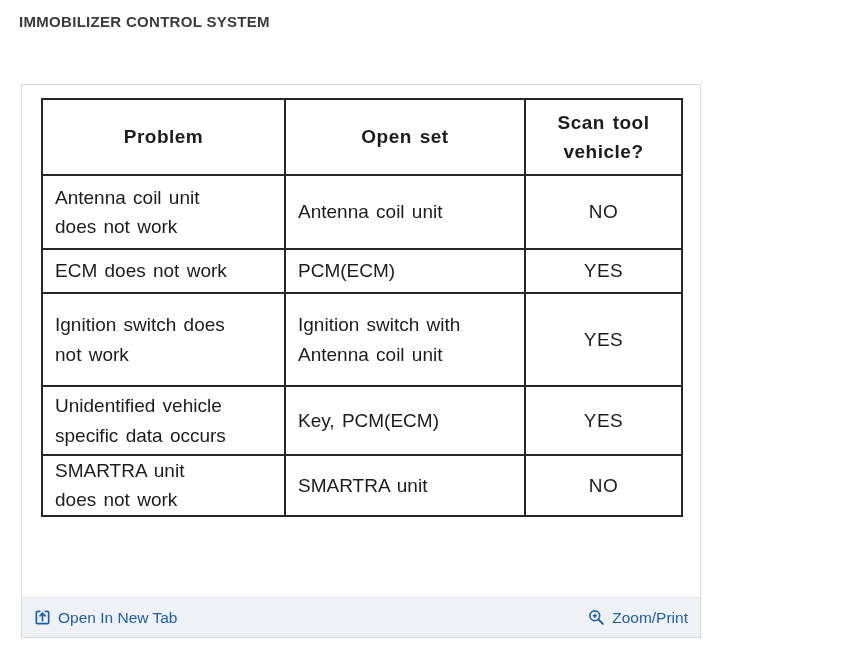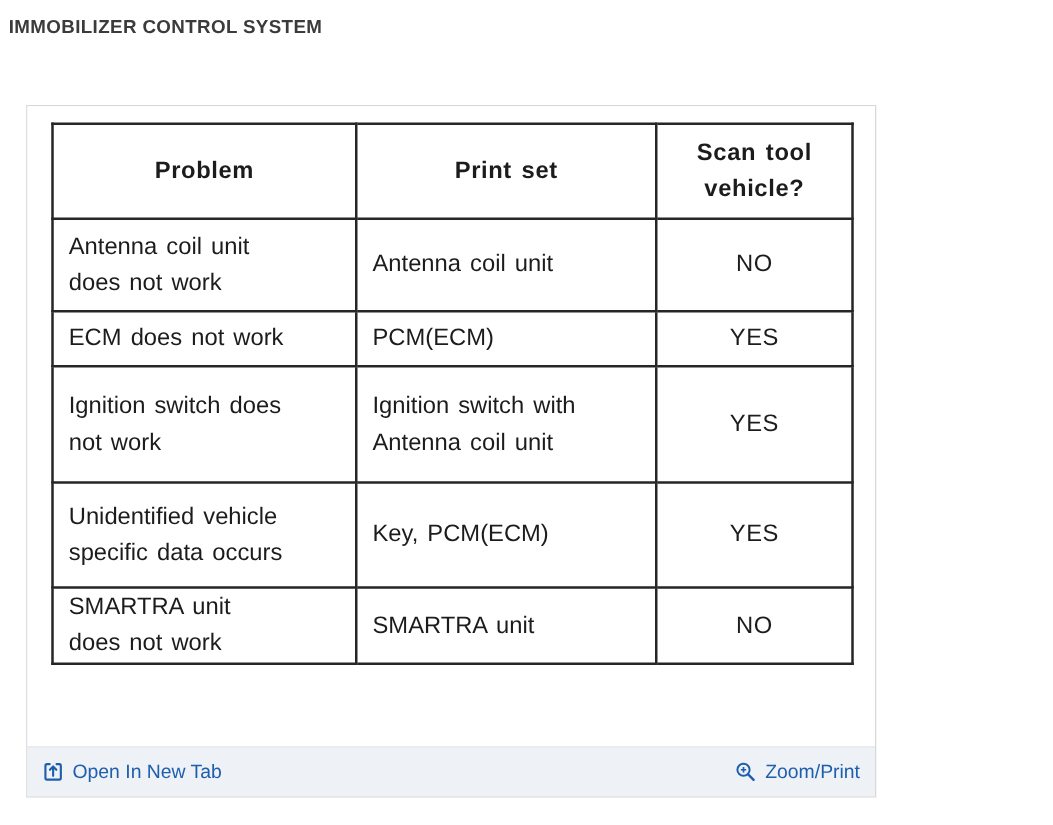--- a/index.html
+++ b/index.html
@@ -4,21 +4,21 @@
 <style>
   * { box-sizing: border-box; margin: 0; padding: 0; }
   html, body {
     width: 842px; height: 660px;
     background: #ffffff;
     font-family: "Liberation Sans", sans-serif;
     overflow: hidden;
   }
   .page-title {
     position: absolute;
-    left: 7px; top: 13px;
+    left: 19px; top: 13px;
     font-size: 15px;
     font-weight: 700;
     color: #3b3b3b;
     letter-spacing: 0.3px;
   }
   .content-panel {
     position: absolute;
     left: 21px; top: 84px;
     width: 680px; height: 554px;
     background: #ffffff;
@@ -91,42 +91,42 @@
   <div class="scan-area">
     <table class="scan-table">
       <colgroup>
         <col style="width:243px">
         <col style="width:240px">
         <col style="width:157px">
       </colgroup>
       <tbody>
           <tr style="height:76px">
         <th>Problem</th>
-        <th>Print set</th>
+        <th>Open set</th>
         <th>Scan tool vehicle?</th>
       </tr>
       <tr style="height:74px">
         <td class="cell-left">Antenna coil unit
 does not work</td>
         <td class="cell-left">Antenna coil unit</td>
         <td class="cell-center">NO</td>
       </tr>
       <tr style="height:44px">
         <td class="cell-left">ECM does not work</td>
         <td class="cell-left">PCM(ECM)</td>
         <td class="cell-center">YES</td>
       </tr>
       <tr style="height:93px">
         <td class="cell-left">Ignition switch does
 not work</td>
         <td class="cell-left">Ignition switch with
 Antenna coil unit</td>
         <td class="cell-center">YES</td>
       </tr>
-      <tr style="height:84px">
+      <tr style="height:69px">
         <td class="cell-left">Unidentified vehicle
 specific data occurs</td>
         <td class="cell-left">Key, PCM(ECM)</td>
         <td class="cell-center">YES</td>
       </tr>
       <tr style="height:55px">
         <td class="cell-left">SMARTRA unit
 does not work</td>
         <td class="cell-left">SMARTRA unit</td>
         <td class="cell-center">NO</td>

